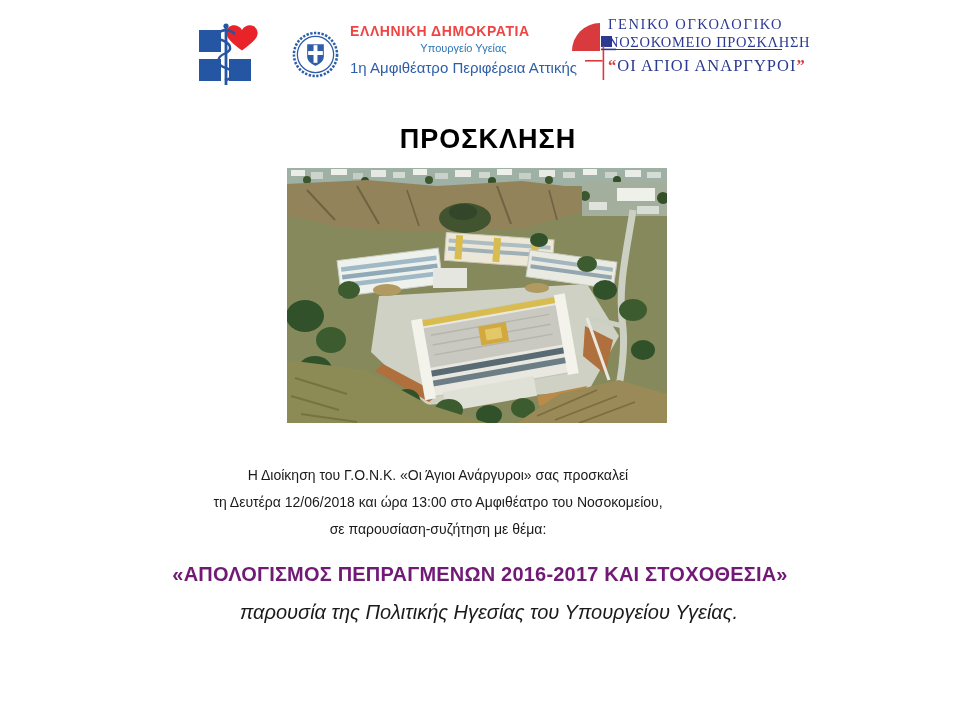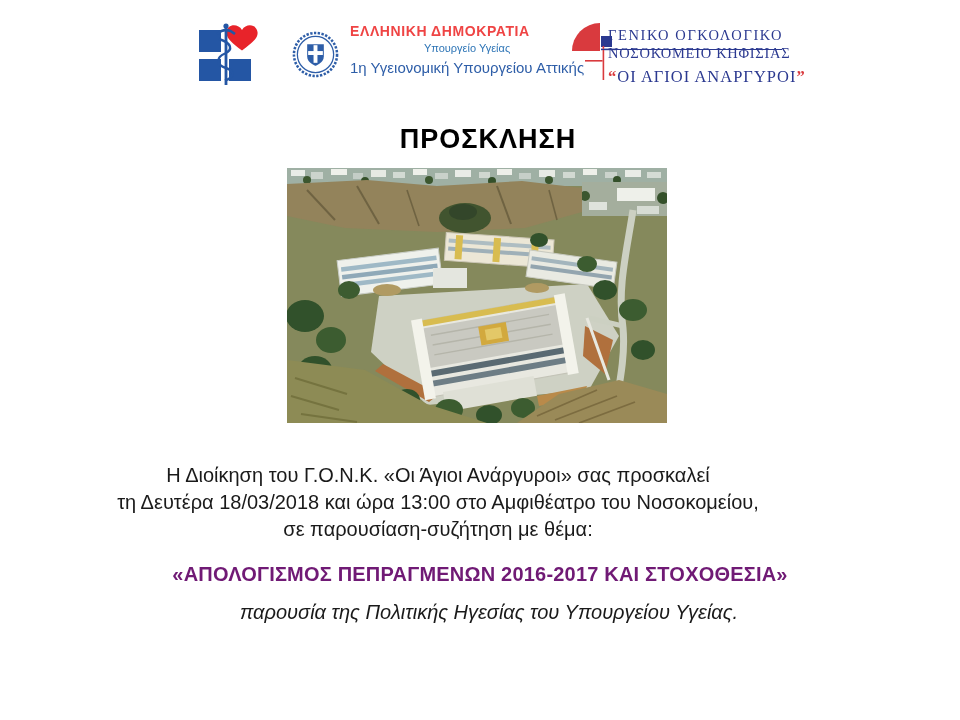--- a/index.html
+++ b/index.html
@@ -10,37 +10,37 @@
   }
   
   .logo-left{position:absolute;left:196px;top:21px;width:80px;height:70px;}
   .logo-center-emblem{position:absolute;left:291px;top:30px;width:49px;height:49px;}
   .ministry-text{position:absolute;left:350px;top:24px;line-height:1;}
   .ministry-line1{font-size:14px;font-weight:bold;color:#ef4444;letter-spacing:.6px;}
   .ministry-line2{font-size:11px;color:#2e75b6;margin-top:5px;text-align:center;}
   .ministry-line3{font-size:15px;color:#2e5ea8;margin-top:6px;}
   .logo-right-mark{position:absolute;left:572px;top:22px;width:44px;height:58px;}
   .hospital-underline{position:absolute;left:601px;top:49px;width:181px;height:0;border-top:1.6px solid #2b3990;}
-  .hospital-text{position:absolute;left:608px;top:28px;line-height:1;
+  .hospital-text{position:absolute;left:608px;top:17px;line-height:1;
     font-family:"Liberation Serif","DejaVu Serif",serif;color:#2b3990;}
   .hospital-line1{font-size:14.5px;letter-spacing:1.6px;}
   .hospital-line2{font-size:14.5px;letter-spacing:.7px;margin-top:3px;}
   .hospital-line3{font-size:16.5px;letter-spacing:1px;margin-top:9px;}
   .hospital-line3 .q{color:#d93a3e;font-weight:bold;}
   
   .title{
     position:absolute;left:0;top:116px;width:960px;text-align:center;
     font-size:27px;font-weight:bold;color:#000;letter-spacing:1px;margin:8px;
   }
   
   .photo{position:absolute;left:287px;top:168px;width:380px;height:255px;display:block;}
   
   .body-text{
     position:absolute;left:0;top:462px;width:876px;text-align:center;
-    font-size:20px;color:#1a1a1a;line-height:27px;
+    font-size:14px;color:#1a1a1a;line-height:27px;
   }
   .subject{
     position:absolute;left:0;top:563px;width:960px;text-align:center;
     font-size:20px;font-weight:bold;color:#701a75;letter-spacing:.2px;
   }
   .closing{
     position:absolute;left:9px;top:601px;width:960px;text-align:center;
     font-size:20px;color:#1a1a1a;font-style:italic;
   }
 </style>
@@ -63,34 +63,34 @@
   <svg class="logo-center-emblem" viewBox="0 0 50 50" aria-hidden="true">
     <circle cx="25" cy="25" r="22" fill="#ffffff" stroke="#2e5ea8" stroke-width="2.6" stroke-dasharray="2.4 1.5"></circle>
     <circle cx="25" cy="25" r="18.5" fill="#ffffff" stroke="#2e5ea8" stroke-width="1.3"></circle>
     <path d="M16.5 14.5 h17 v12.5 c0 6.5 -8.5 9.5 -8.5 9.5 c0 0 -8.5 -3 -8.5 -9.5 Z" fill="#2e5ea8"></path>
     <rect x="23" y="15.5" width="4" height="18" fill="#ffffff"></rect>
     <rect x="17.5" y="21.5" width="15" height="4" fill="#ffffff"></rect>
   </svg>
   <div class="ministry-text">
     <div class="ministry-line1">ΕΛΛΗΝΙΚΗ ΔΗΜΟΚΡΑΤΙΑ</div>
     <div class="ministry-line2">Υπουργείο Υγείας</div>
-    <div class="ministry-line3">1η Υγειονομική Υπουργείου Αττικής</div>
+    <div class="ministry-line3">1η Αμφιθέατρο Περιφέρεια Αττικής</div>
   </div>
 
   <svg class="logo-right-mark" viewBox="0 0 44 58" aria-hidden="true">
     <path d="M28 29 L28 1 A28 28 0 0 0 0 29 Z" fill="#d93a3e"></path>
     <rect x="29" y="14" width="11" height="11" fill="#2b3990"></rect>
     <rect x="29" y="26.6" width="15" height="1.6" fill="#2b3990"></rect>
     <rect x="30.6" y="24" width="1.6" height="34" fill="#d93a3e"></rect>
     <rect x="13" y="38" width="17.6" height="1.6" fill="#d93a3e"></rect>
   </svg>
   <div class="hospital-underline"></div>
   <div class="hospital-text">
     <div class="hospital-line1">ΓΕΝΙΚΟ ΟΓΚΟΛΟΓΙΚΟ</div>
-    <div class="hospital-line2">ΝΟΣΟΚΟΜΕΙΟ ΚΗΦΙΣΙΑΣ</div>
+    <div class="hospital-line2">ΝΟΣΟΚΟΜΕΙΟ ΠΡΟΣΚΛΗΣΗ</div>
     <div class="hospital-line3"><span class="q">“</span><span>ΟΙ ΑΓΙΟΙ ΑΝΑΡΓΥΡΟΙ</span><span class="q">”</span></div>
   </div>
 
   <h1 class="title">ΠΡΟΣΚΛΗΣΗ</h1>
 
   <svg class="photo" viewBox="0 0 380 255" preserveAspectRatio="none" aria-hidden="true">
 
     <rect width="380" height="255" fill="#85895c"></rect>
 
     <rect x="0" y="0" width="380" height="18" fill="#9fb0a4"></rect>
@@ -201,19 +201,19 @@
     <ellipse cx="252" cy="72" rx="9" ry="7" fill="#31512b"></ellipse>
 
     <path d="M0,192 L78,202 L140,236 L200,255 L0,255 Z" fill="#8d8b55"></path>
     <path d="M8,210 L60,226 M4,228 L52,242 M14,246 L70,254" stroke="#75733f" stroke-width="2" fill="none"></path>
     <path d="M230,255 L272,226 L332,212 L380,226 L380,255 Z" fill="#9a8a58"></path>
     <path d="M250,248 L310,222 M268,252 L330,228 M292,255 L348,234" stroke="#7c6c40" stroke-width="1.8" fill="none"></path>
   </svg>
 
   <div class="body-text">
     <div>Η Διοίκηση του Γ.Ο.Ν.Κ. «Οι Άγιοι Ανάργυροι» σας προσκαλεί</div>
-    <div>τη Δευτέρα 18/03/2018 και ώρα 13:00 στο Αμφιθέατρο του Νοσοκομείου,</div>
+    <div>τη Δευτέρα 12/06/2018 και ώρα 13:00 στο Αμφιθέατρο του Νοσοκομείου,</div>
     <div>σε παρουσίαση-συζήτηση  με θέμα:</div>
   </div>
   <div class="subject">«ΑΠΟΛΟΓΙΣΜΟΣ ΠΕΠΡΑΓΜΕΝΩΝ 2016-2017 ΚΑΙ ΣΤΟΧΟΘΕΣΙΑ»</div>
   <div class="closing">παρουσία της Πολιτικής Ηγεσίας του Υπουργείου Υγείας.</div>
 
 </div>
 
 </body></html>

